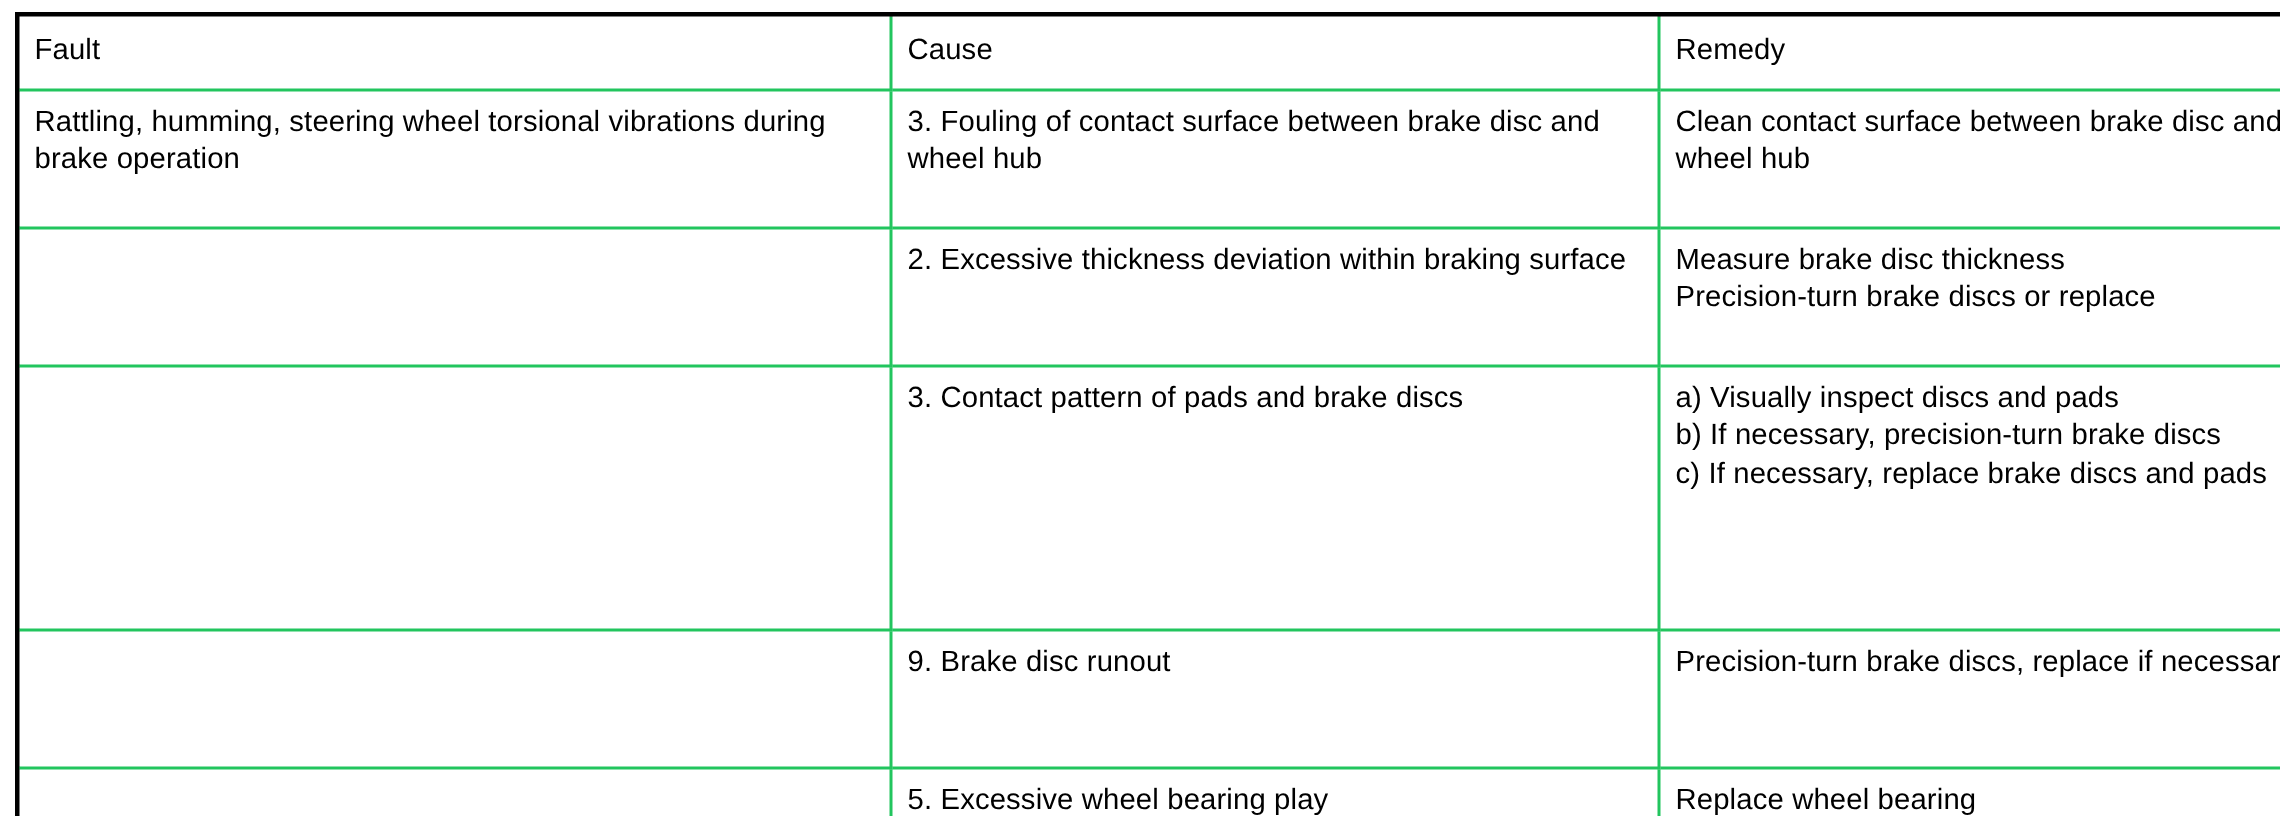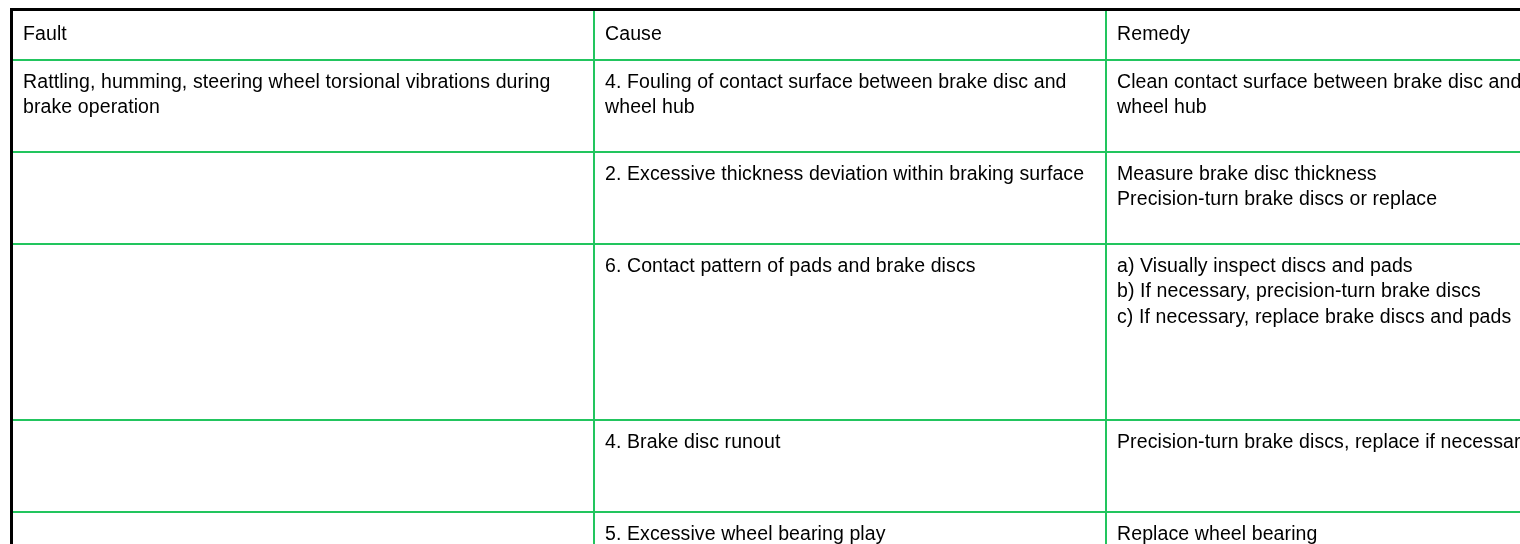--- a/index.html
+++ b/index.html
@@ -68,21 +68,21 @@
           </td>
         <td class="col-remedy">
             <span class="cell-text">Remedy</span>
           </td>
       </tr>
       <tr class="row-1">
         <td class="col-fault">
             <span class="cell-text">Rattling, humming, steering wheel torsional vibrations during brake operation</span>
           </td>
         <td class="col-cause">
-            <span class="cell-text">4. Fouling of contact surface between brake disc and wheel hub</span>
+            <span class="cell-text">3. Fouling of contact surface between brake disc and wheel hub</span>
           </td>
         <td class="col-remedy">
             <span class="cell-text">Clean contact surface between brake disc and wheel hub</span>
           </td>
       </tr>
       <tr class="row-2">
         <td class="col-fault">
             <span class="cell-text"></span>
           </td>
         <td class="col-cause">
@@ -91,34 +91,34 @@
         <td class="col-remedy">
             <span class="cell-text">Measure brake disc thickness
 Precision-turn brake discs or replace</span>
           </td>
       </tr>
       <tr class="row-3">
         <td class="col-fault">
             <span class="cell-text"></span>
           </td>
         <td class="col-cause">
-            <span class="cell-text">6. Contact pattern of pads and brake discs</span>
+            <span class="cell-text">3. Contact pattern of pads and brake discs</span>
           </td>
         <td class="col-remedy">
             <span class="cell-text">a) Visually inspect discs and pads
 b) If necessary, precision-turn brake discs
 c) If necessary, replace brake discs and pads</span>
           </td>
       </tr>
       <tr class="row-4">
         <td class="col-fault">
             <span class="cell-text"></span>
           </td>
         <td class="col-cause">
-            <span class="cell-text">4. Brake disc runout</span>
+            <span class="cell-text">9. Brake disc runout</span>
           </td>
         <td class="col-remedy">
             <span class="cell-text">Precision-turn brake discs, replace if necessary</span>
           </td>
       </tr>
       <tr class="row-5">
         <td class="col-fault">
             <span class="cell-text"></span>
           </td>
         <td class="col-cause">

